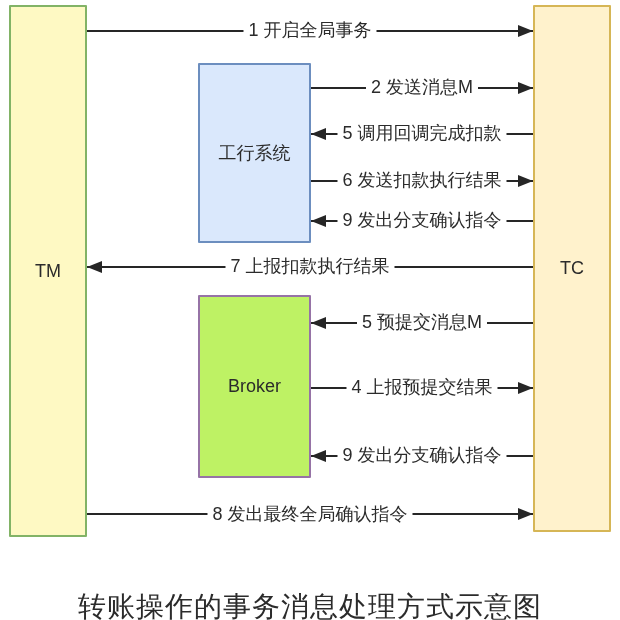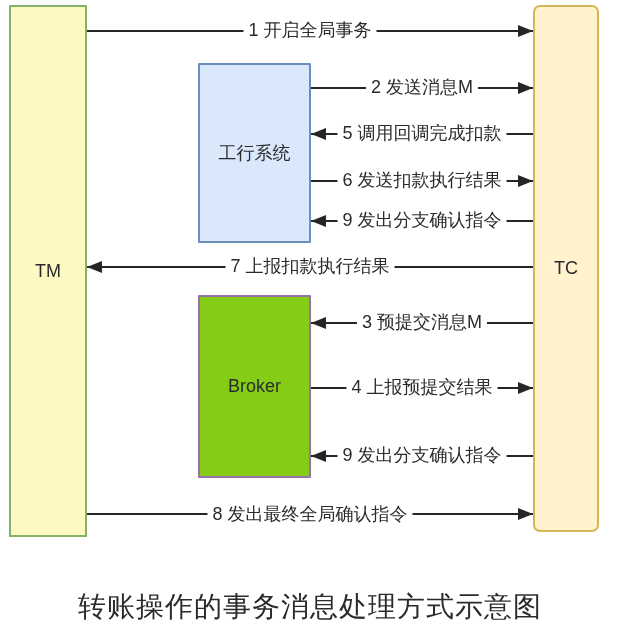--- a/index.html
+++ b/index.html
@@ -21,23 +21,23 @@
     box-sizing: border-box;
     border: 2px solid;
     border-radius: 1px;
     display: flex;
     align-items: center;
     justify-content: center;
     font-size: 18px;
     color: #2b2b2b;
   }
   .node-tm     { left: 9px;   top: 5px;   width: 78px;  height: 532px; background: #fef9c3; border-color: #82b366; }
-  .node-tc     { left: 533px; top: 5px;   width: 66px;  height: 527px; background: #fff2cc; border-color: #d6b656; border-radius: 7px; }
+  .node-tc     { left: 533px; top: 5px;   width: 78px;  height: 527px; background: #fff2cc; border-color: #d6b656; }
   .node-bank   { left: 198px; top: 63px;  width: 113px; height: 180px; background: #dae8fc; border-color: #6c8ebf; }
-  .node-broker { left: 198px; top: 295px; width: 113px; height: 183px; background: #84cc16; border-color: #9673a6; }
+  .node-broker { left: 198px; top: 295px; width: 113px; height: 183px; background: #bef264; border-color: #9673a6; }
   
   .arrow { position: absolute; height: 0; }
   .arrow .line {
     position: absolute;
     left: 0; right: 0; top: -1px;
     border-top: 2px solid #262626;
   }
   .arrow .head {
     position: absolute;
     width: 0; height: 0;
@@ -131,21 +131,21 @@
 
   <div class="arrow a7 dir-left">
     <div class="line"></div>
     <div class="head"></div>
     <span class="arrow-label">7 上报扣款执行结果</span>
   </div>
 
   <div class="arrow a3 dir-left">
     <div class="line"></div>
     <div class="head"></div>
-    <span class="arrow-label">3 预提交消息M</span>
+    <span class="arrow-label">5 预提交消息M</span>
   </div>
 
   <div class="arrow a4 dir-right">
     <div class="line"></div>
     <div class="head"></div>
     <span class="arrow-label">4 上报预提交结果</span>
   </div>
 
   <div class="arrow a9b dir-left">
     <div class="line"></div>

